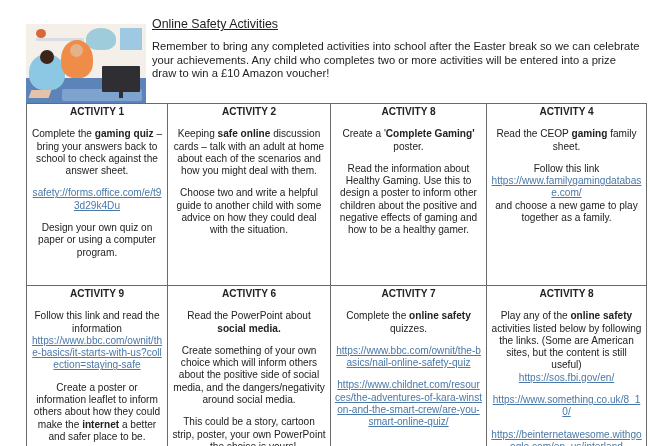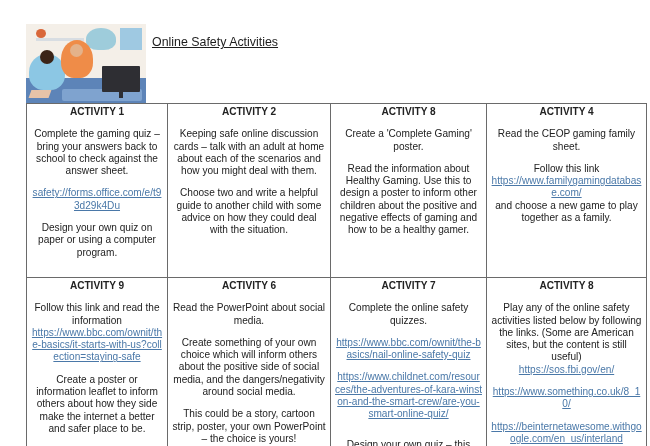--- a/index.html
+++ b/index.html
@@ -17,38 +17,38 @@
     .ill-plant { position: absolute; left: 60px; top: 4px; width: 30px; height: 22px; border-radius: 50% 50% 40% 40%; background: #8ec6d8; opacity: .85; }
     .ill-poster { position: absolute; left: 94px; top: 4px; width: 22px; height: 22px; background: #9fc9e2; }
     .ill-bag1 { position: absolute; left: 3px; top: 30px; width: 36px; height: 36px; border-radius: 50% 50% 40% 40%; background: #8cc7e4; }
     .ill-bag2 { position: absolute; left: 35px; top: 16px; width: 32px; height: 38px; border-radius: 50% 50% 40% 40%; background: #ef8c48; }
     .ill-kid1 { position: absolute; left: 14px; top: 26px; width: 14px; height: 14px; border-radius: 50%; background: #3b2418; }
     .ill-kid2 { position: absolute; left: 44px; top: 20px; width: 13px; height: 13px; border-radius: 50%; background: #e4b28a; }
     .ill-tv { position: absolute; left: 76px; top: 42px; width: 38px; height: 26px; background: #2e2e33; border-radius: 1px; }
     .ill-tvstand { position: absolute; left: 93px; top: 68px; width: 4px; height: 6px; background: #2e2e33; }
     .ill-pizza { position: absolute; left: 4px; top: 66px; width: 20px; height: 8px; background: #e6c3a8; transform: skewX(-20deg); }
 
-    .intro { position: absolute; left: 152px; top: 36px; width: 490px; font-size: 11.2px; line-height: 13.8px; color: #1d1d1d; }
+    .intro { position: absolute; left: 152px; top: 18px; width: 490px; font-size: 11.2px; line-height: 13.8px; color: #1d1d1d; }
     .intro .title { text-decoration: underline; font-size: 12.4px; margin-bottom: 8px; display: block; }
     .intro p { margin-bottom: 7px; }
 
     .bingo {
       position: absolute; left: 26px; top: 103px; width: 620px; height: 328px;
       border: 1.5px solid #6a6a6a; border-collapse: collapse; table-layout: fixed;
     }
     .bingo td {
       border: 1px solid #6a6a6a; vertical-align: top; text-align: center;
-      font-size: 10.1px; line-height: 12.3px; padding: 2px 4px 8px 4px; color: #222;
+      font-size: 10.1px; line-height: 12.3px; padding: 2px 4px 16px 4px; color: #222;
     }
     .bingo tr.r1 td { height: 118px; }
     .bingo tr.r2 td { height: 210px; }
     .bingo td .head { font-weight: bold; display: block; margin-bottom: 10px; }
     .bingo td p { margin-bottom: 10px; }
     .bingo td p.tight { margin-bottom: 0; }
-    .bingo b { font-weight: normal; }
+    .bingo b { font-weight: bold; }
     a.link { color: #4a78a8; text-decoration: underline; word-break: break-all; margin-top: 24px; }
     .col1 { width: 141px; } .col2 { width: 163px; } .col3 { width: 156px; } .col4 { width: 160px; }
   </style>
 </head>
 <body>
 
 <div class="illustration">
   <div class="ill-shelf"></div>
   <div class="ill-head"></div>
   <div class="ill-plant"></div>
@@ -59,20 +59,21 @@
   <div class="ill-bag2"></div>
   <div class="ill-kid1"></div>
   <div class="ill-kid2"></div>
   <div class="ill-tv"></div>
   <div class="ill-tvstand"></div>
   <div class="ill-pizza"></div>
 </div>
 
 <div class="intro">
   <span class="title">Online Safety Activities</span>
+  <p>Remember to bring any completed activities into school after the Easter break so we can celebrate your achievements. Any child who completes two or more activities will be entered into a prize draw to win a £10 Amazon voucher!</p>
 </div>
 
 <table class="bingo">
   <colgroup>
     <col class="col1">
       <col class="col2">
       <col class="col3">
       <col class="col4">
   </colgroup>
   <tbody>
@@ -104,21 +105,21 @@
       <p class="tight"><a class="link" href="#">https://www.familygamingdatabase.com/</a></p>
       <p>and choose a new game to play together as a family.</p>
     </td>
   </tr>
   <tr class="r2">
 
     <td>
       <span class="head">ACTIVITY 9</span>
       <p class="tight">Follow this link and read the information</p>
       <p><a class="link" href="#">https://www.bbc.com/ownit/the-basics/it-starts-with-us?collection=staying-safe</a></p>
-      <p><span>Create a poster or information leaflet to inform others about how they side make the </span><b>internet</b><span> a better and safer place to be.</span></p>
+      <p><span>Create a poster or information leaflet to inform others about how they could make the </span><b>internet</b><span> a better and safer place to be.</span></p>
     </td>
 
     <td>
       <span class="head">ACTIVITY 6</span>
       <p><span>Read the PowerPoint about </span><b>social media.</b></p>
       <p>Create something of your own choice which will inform others about the positive side of social media, and the dangers/negativity around social media.</p>
       <p>This could be a story, cartoon strip, poster, your own PowerPoint – the choice is yours!</p>
     </td>
 
     <td>

